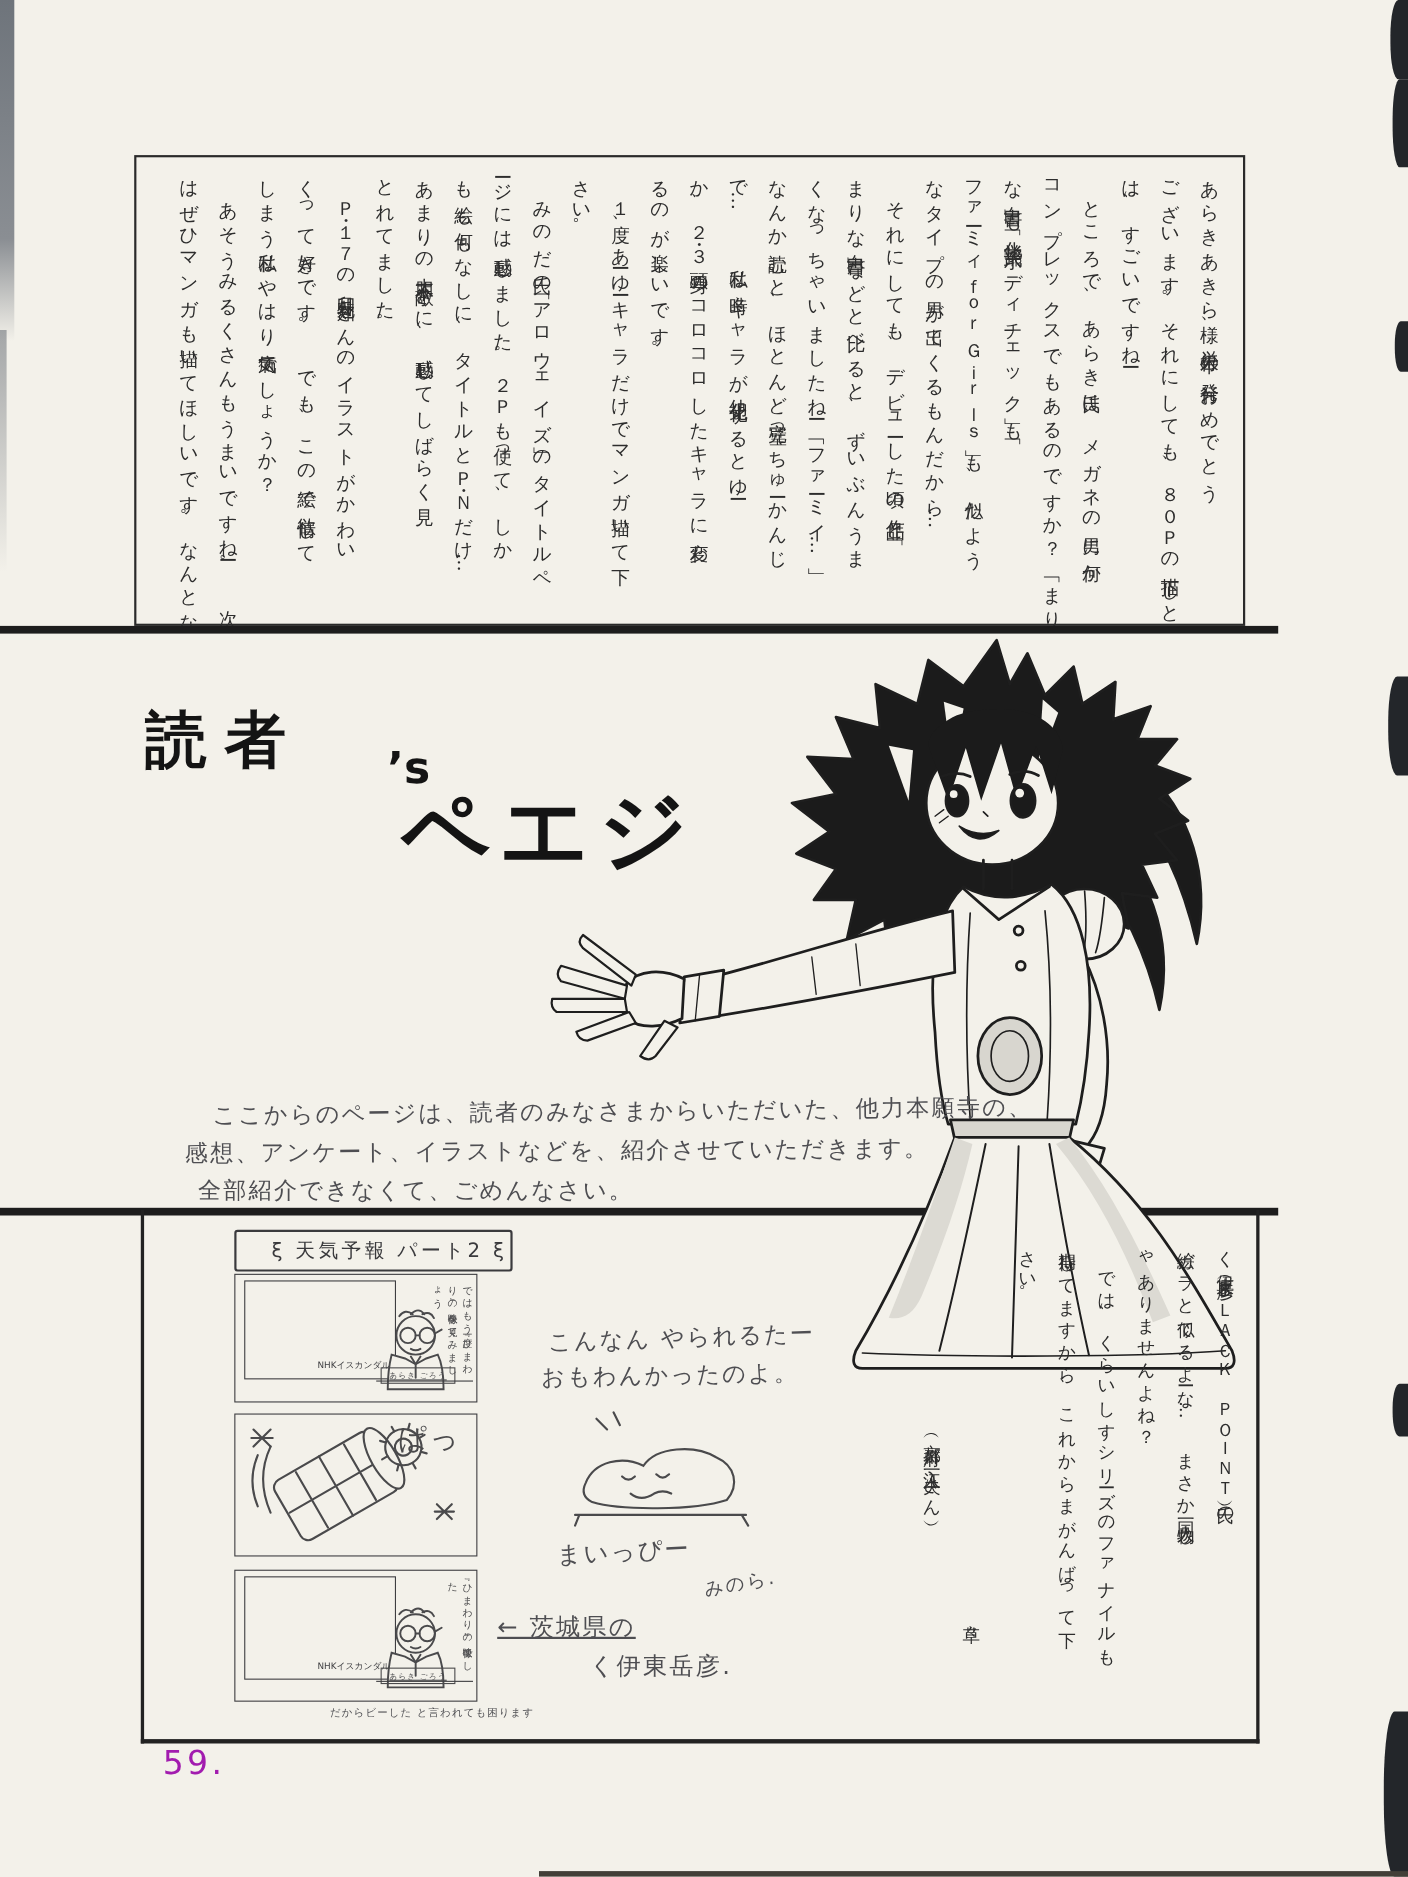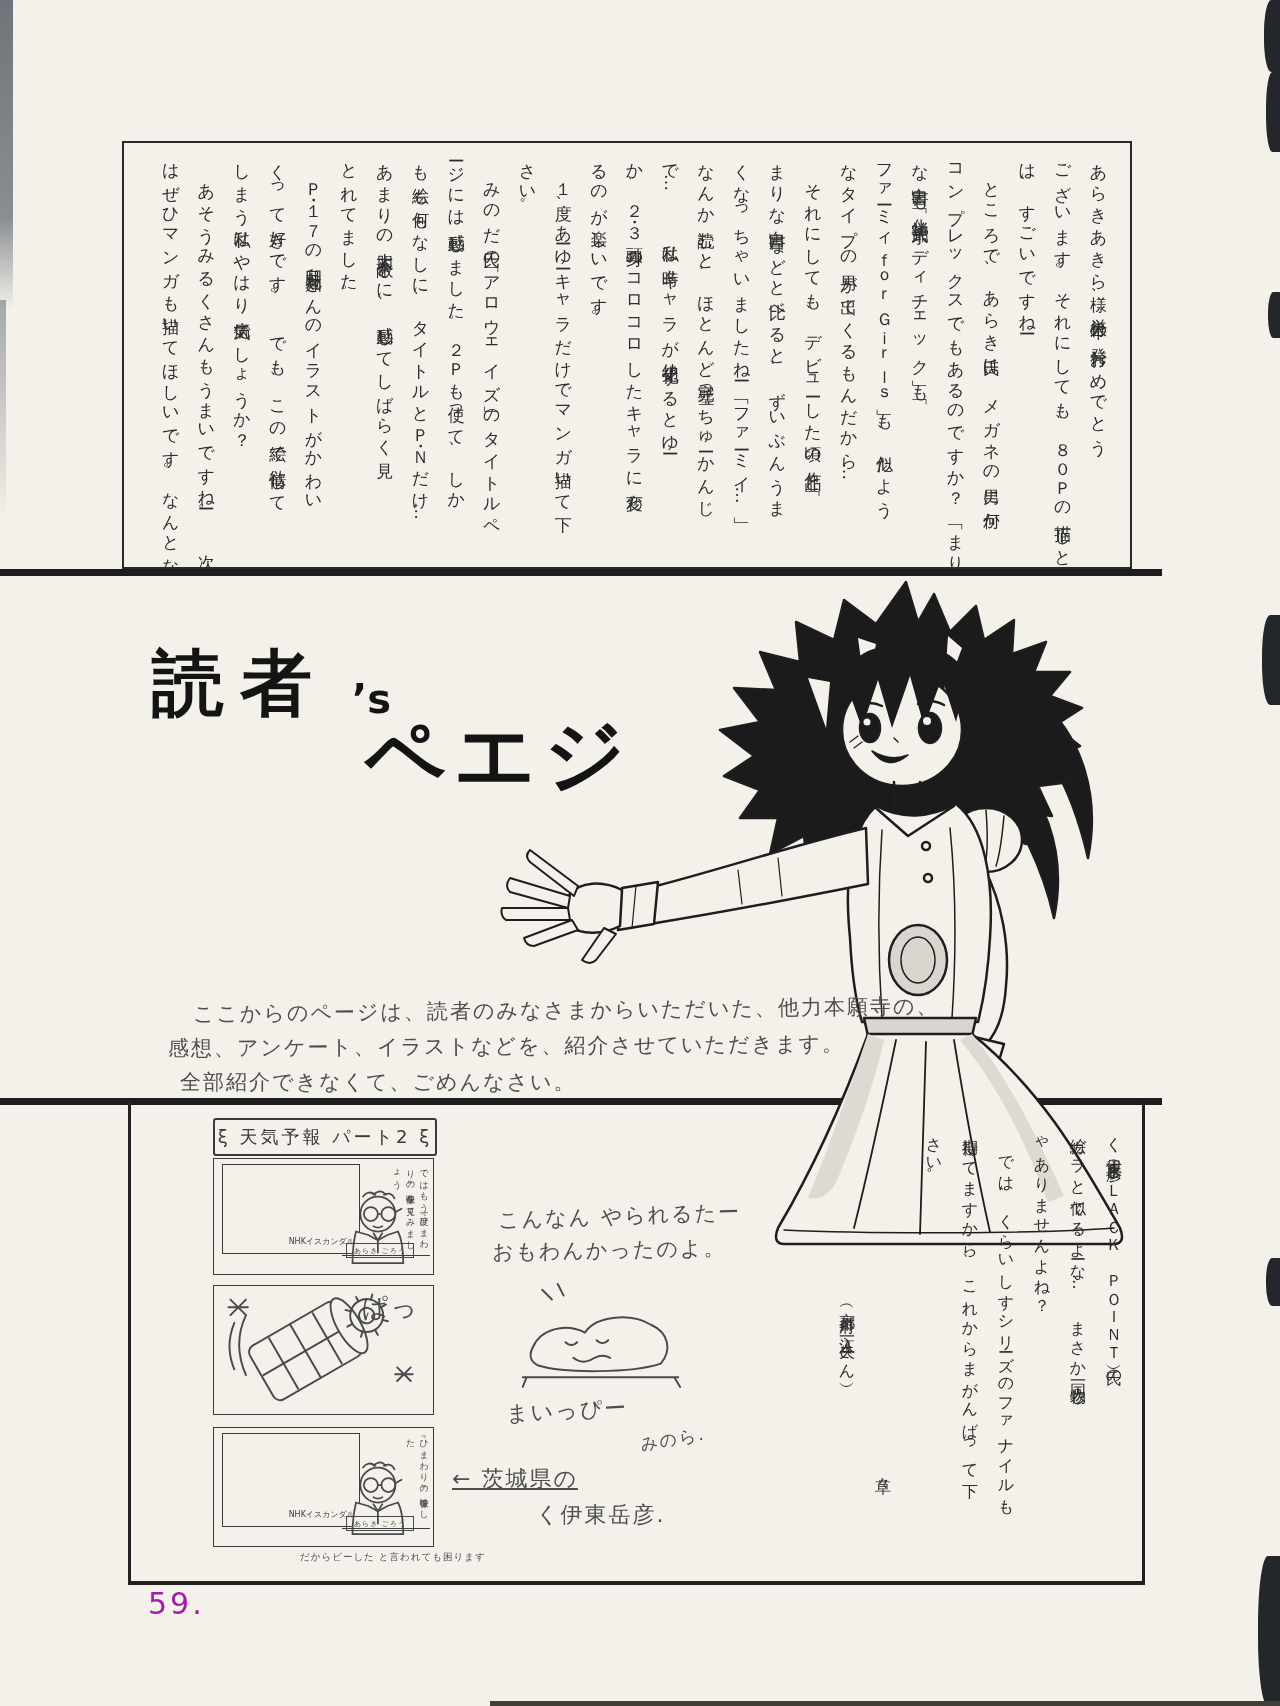--- a/index.html
+++ b/index.html
@@ -12,45 +12,45 @@
          font-family:"DejaVu Serif","Liberation Serif",serif;color:#2d2d2d;}
   .vline{white-space:nowrap;}
   
   #letter-box{left:122px;top:141px;width:1006px;height:424px;border:2px solid #2a2a2a;}
   #letter-cols{left:134px;top:152px;width:982px;height:412px;
                font-size:17px;line-height:2.1;letter-spacing:2.5px;}
   
   .rule{left:0;height:7px;background:#1d1d1d;width:1162px;}
   
   .title{font-weight:bold;color:#141414;font-family:"DejaVu Sans","Liberation Sans",sans-serif;}
-  #title-word1{left:152px;top:636px;font-size:72px;letter-spacing:16px;}
+  #title-word1{left:132px;top:636px;font-size:56px;letter-spacing:16px;}
   #title-apos{left:352px;top:676px;font-size:40px;}
   #title-word2{left:364px;top:702px;font-size:80px;letter-spacing:8px;}
   
   .hand{color:#4e4e52;letter-spacing:2px;font-family:"DejaVu Sans","Liberation Sans",sans-serif;}
   #intro-1{left:193px;top:996px;font-size:21px;transform:rotate(-0.6deg);}
   #intro-2{left:168px;top:1032px;font-size:21px;transform:rotate(-0.4deg);}
   #intro-3{left:180px;top:1068px;font-size:21px;}
   
   #bottom-box{left:128px;top:1100px;width:1011px;height:481px;
               border-left:3px solid #222;border-right:3px solid #222;border-bottom:4px solid #222;}
   #strip-title{left:213px;top:1118px;width:220px;height:34px;border:2px solid #3a3a3d;
                border-radius:3px;display:flex;align-items:center;justify-content:center;
-               font-size:18px;letter-spacing:3px;color:#3a3a3d;}
+               font-size:18px;letter-spacing:3px;color:#3a3a3d;padding-left:29px;}
   .panel{border:1.5px solid #3e3e41;}
   #panel-1{left:213px;top:1158px;width:219px;height:115px;}
   #panel-2{left:213px;top:1285px;width:219px;height:128px;text-align:right;}
   #panel-3{left:213px;top:1427px;width:219px;height:118px;}
   .screen{position:absolute;left:8px;top:5px;width:136px;height:88px;border:1.5px solid #3e3e41;}
   .screen-label{position:absolute;right:4px;bottom:6px;font-size:8px;color:#3e3e41;letter-spacing:0;}
   .speech{position:absolute;right:3px;top:4px;height:86px;writing-mode:vertical-rl;
           font-size:9px;line-height:1.5;letter-spacing:1px;color:#4a4a4c;}
   .desk{position:absolute;left:128px;top:96px;width:88px;border-top:1.5px solid #3e3e41;}
   .nameplate{position:absolute;left:132px;top:84px;width:66px;height:13px;border:1px solid #4a4a4c;
-             font-size:7px;color:#4a4a4c;display:flex;align-items:center;justify-content:center;letter-spacing:1px;}
+             font-size:7px;color:#4a4a4c;display:flex;align-items:center;justify-content:center;letter-spacing:1px;text-decoration:underline;}
   #sfx-pa{right:14px;top:4px;font-size:26px;position:absolute;color:#4a4a4c;}
   #caption{left:300px;top:1551px;font-size:9.5px;letter-spacing:1px;}
   
   #note-1{left:498px;top:1202px;font-size:21px;transform:rotate(-2deg);}
   #note-2{left:492px;top:1236px;font-size:21px;transform:rotate(-1deg);}
   #note-sfx{left:506px;top:1396px;font-size:22px;transform:rotate(-3deg);}
   #note-sig{left:640px;top:1428px;font-size:17px;transform:rotate(-10deg);}
   #note-ar1{left:452px;top:1464px;font-size:22px;text-decoration:underline;}
   #note-ar2{left:536px;top:1500px;font-size:22px;}
   

